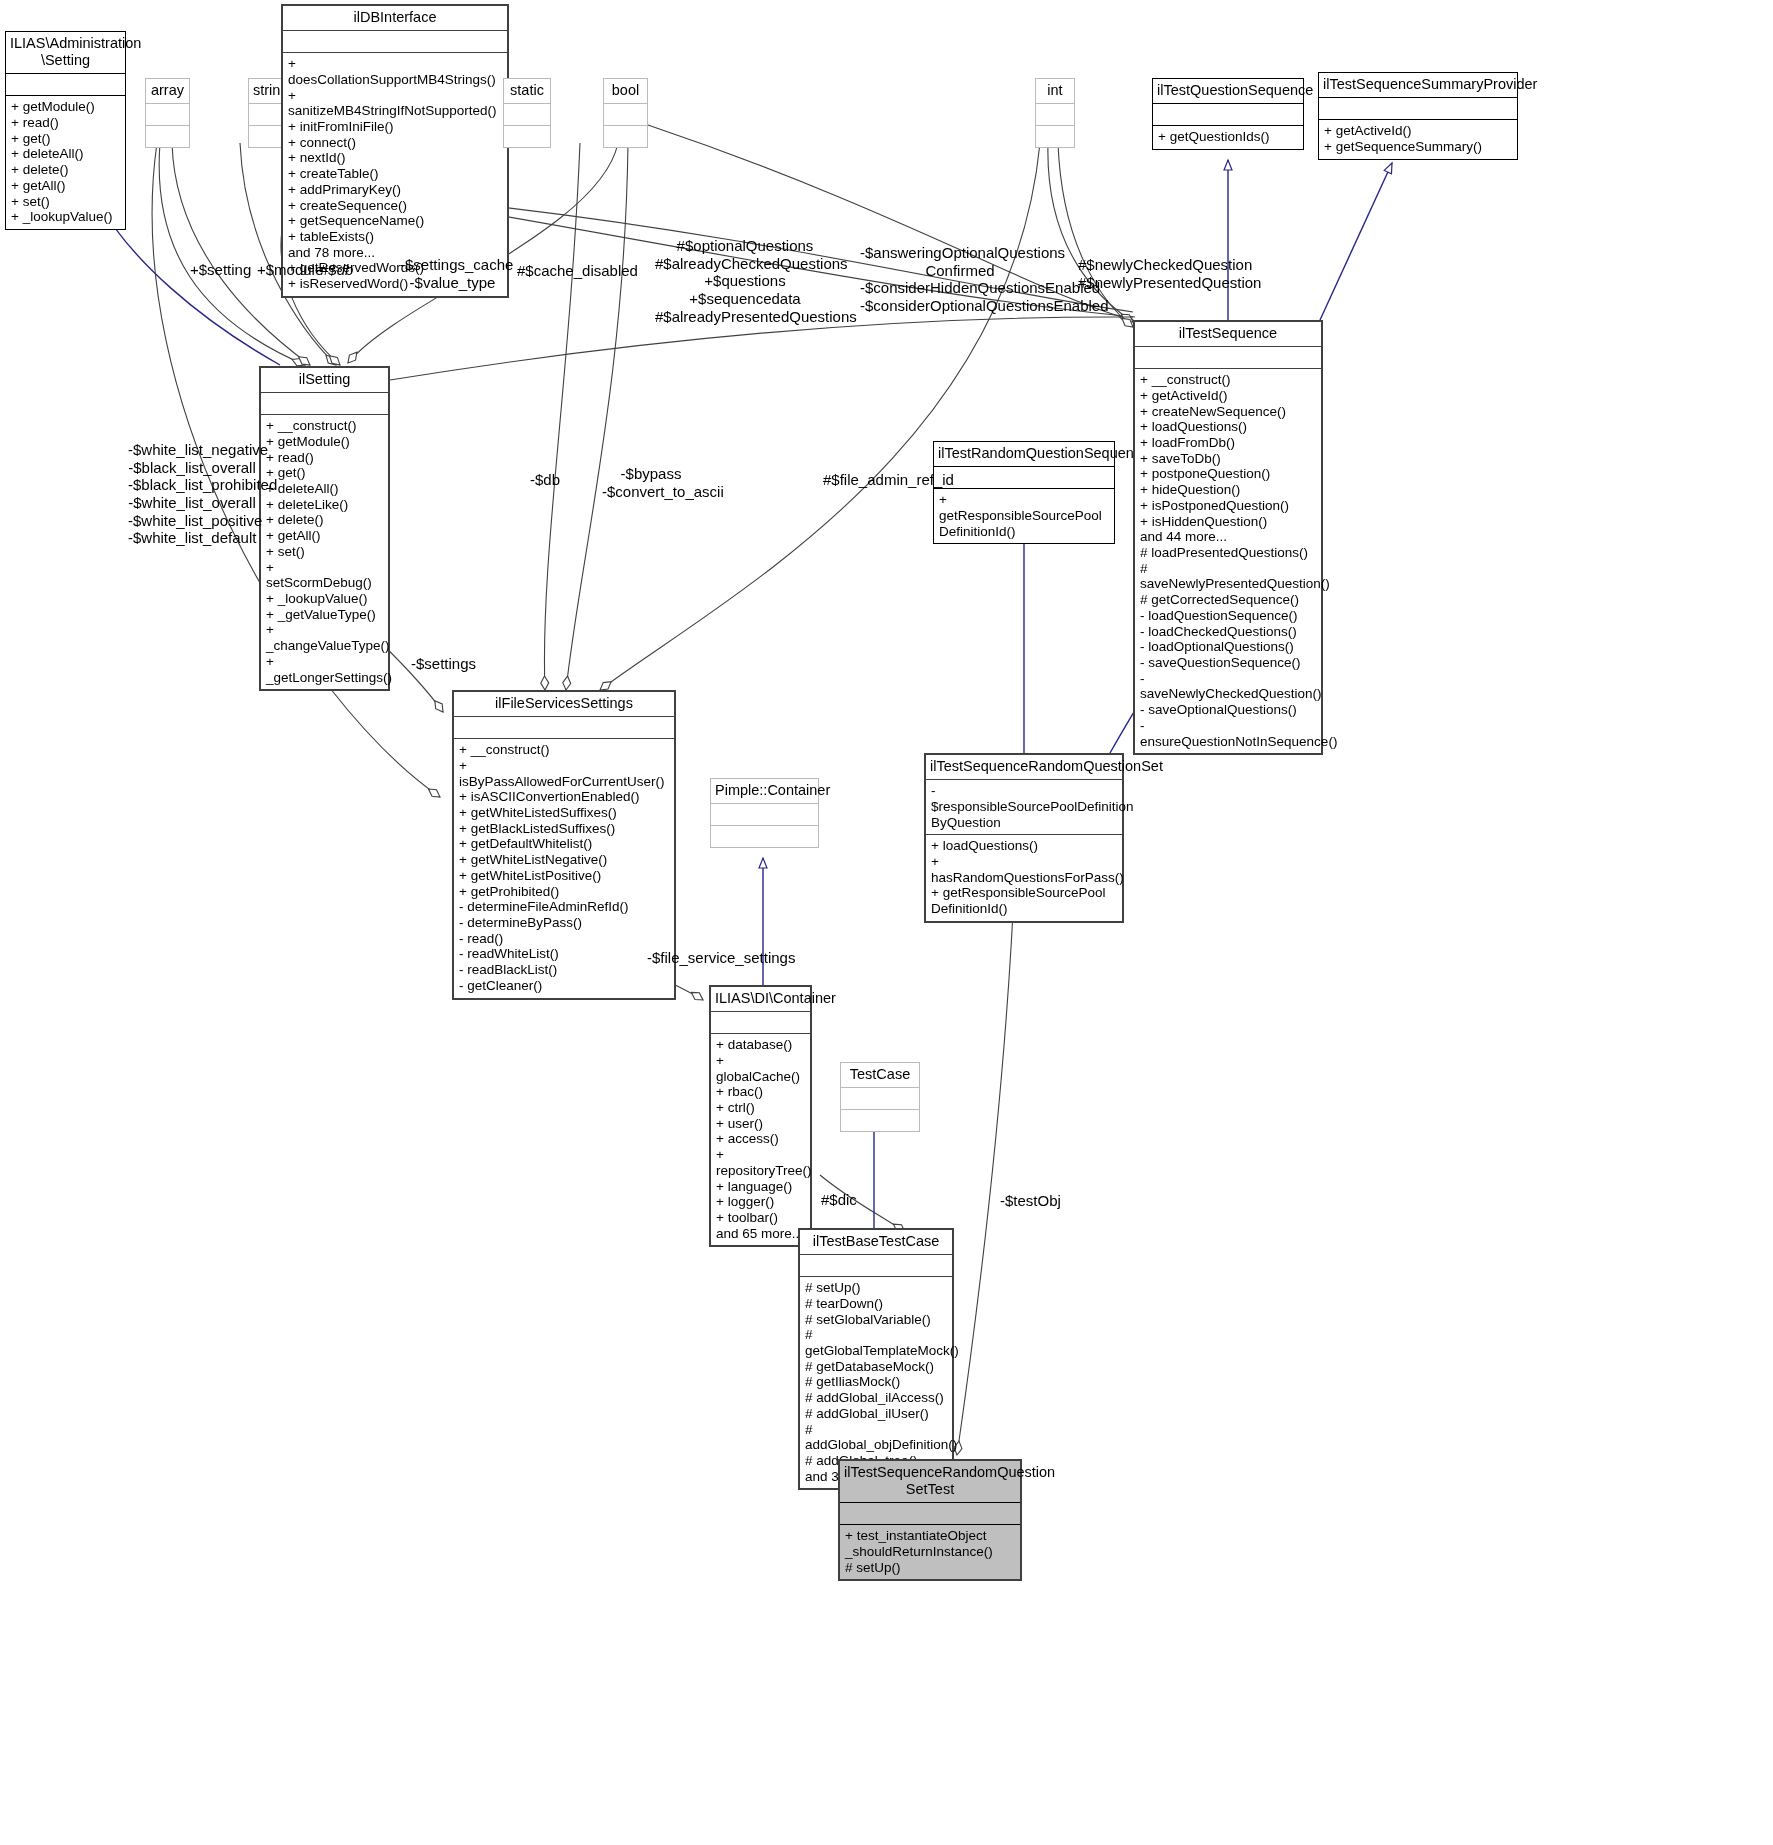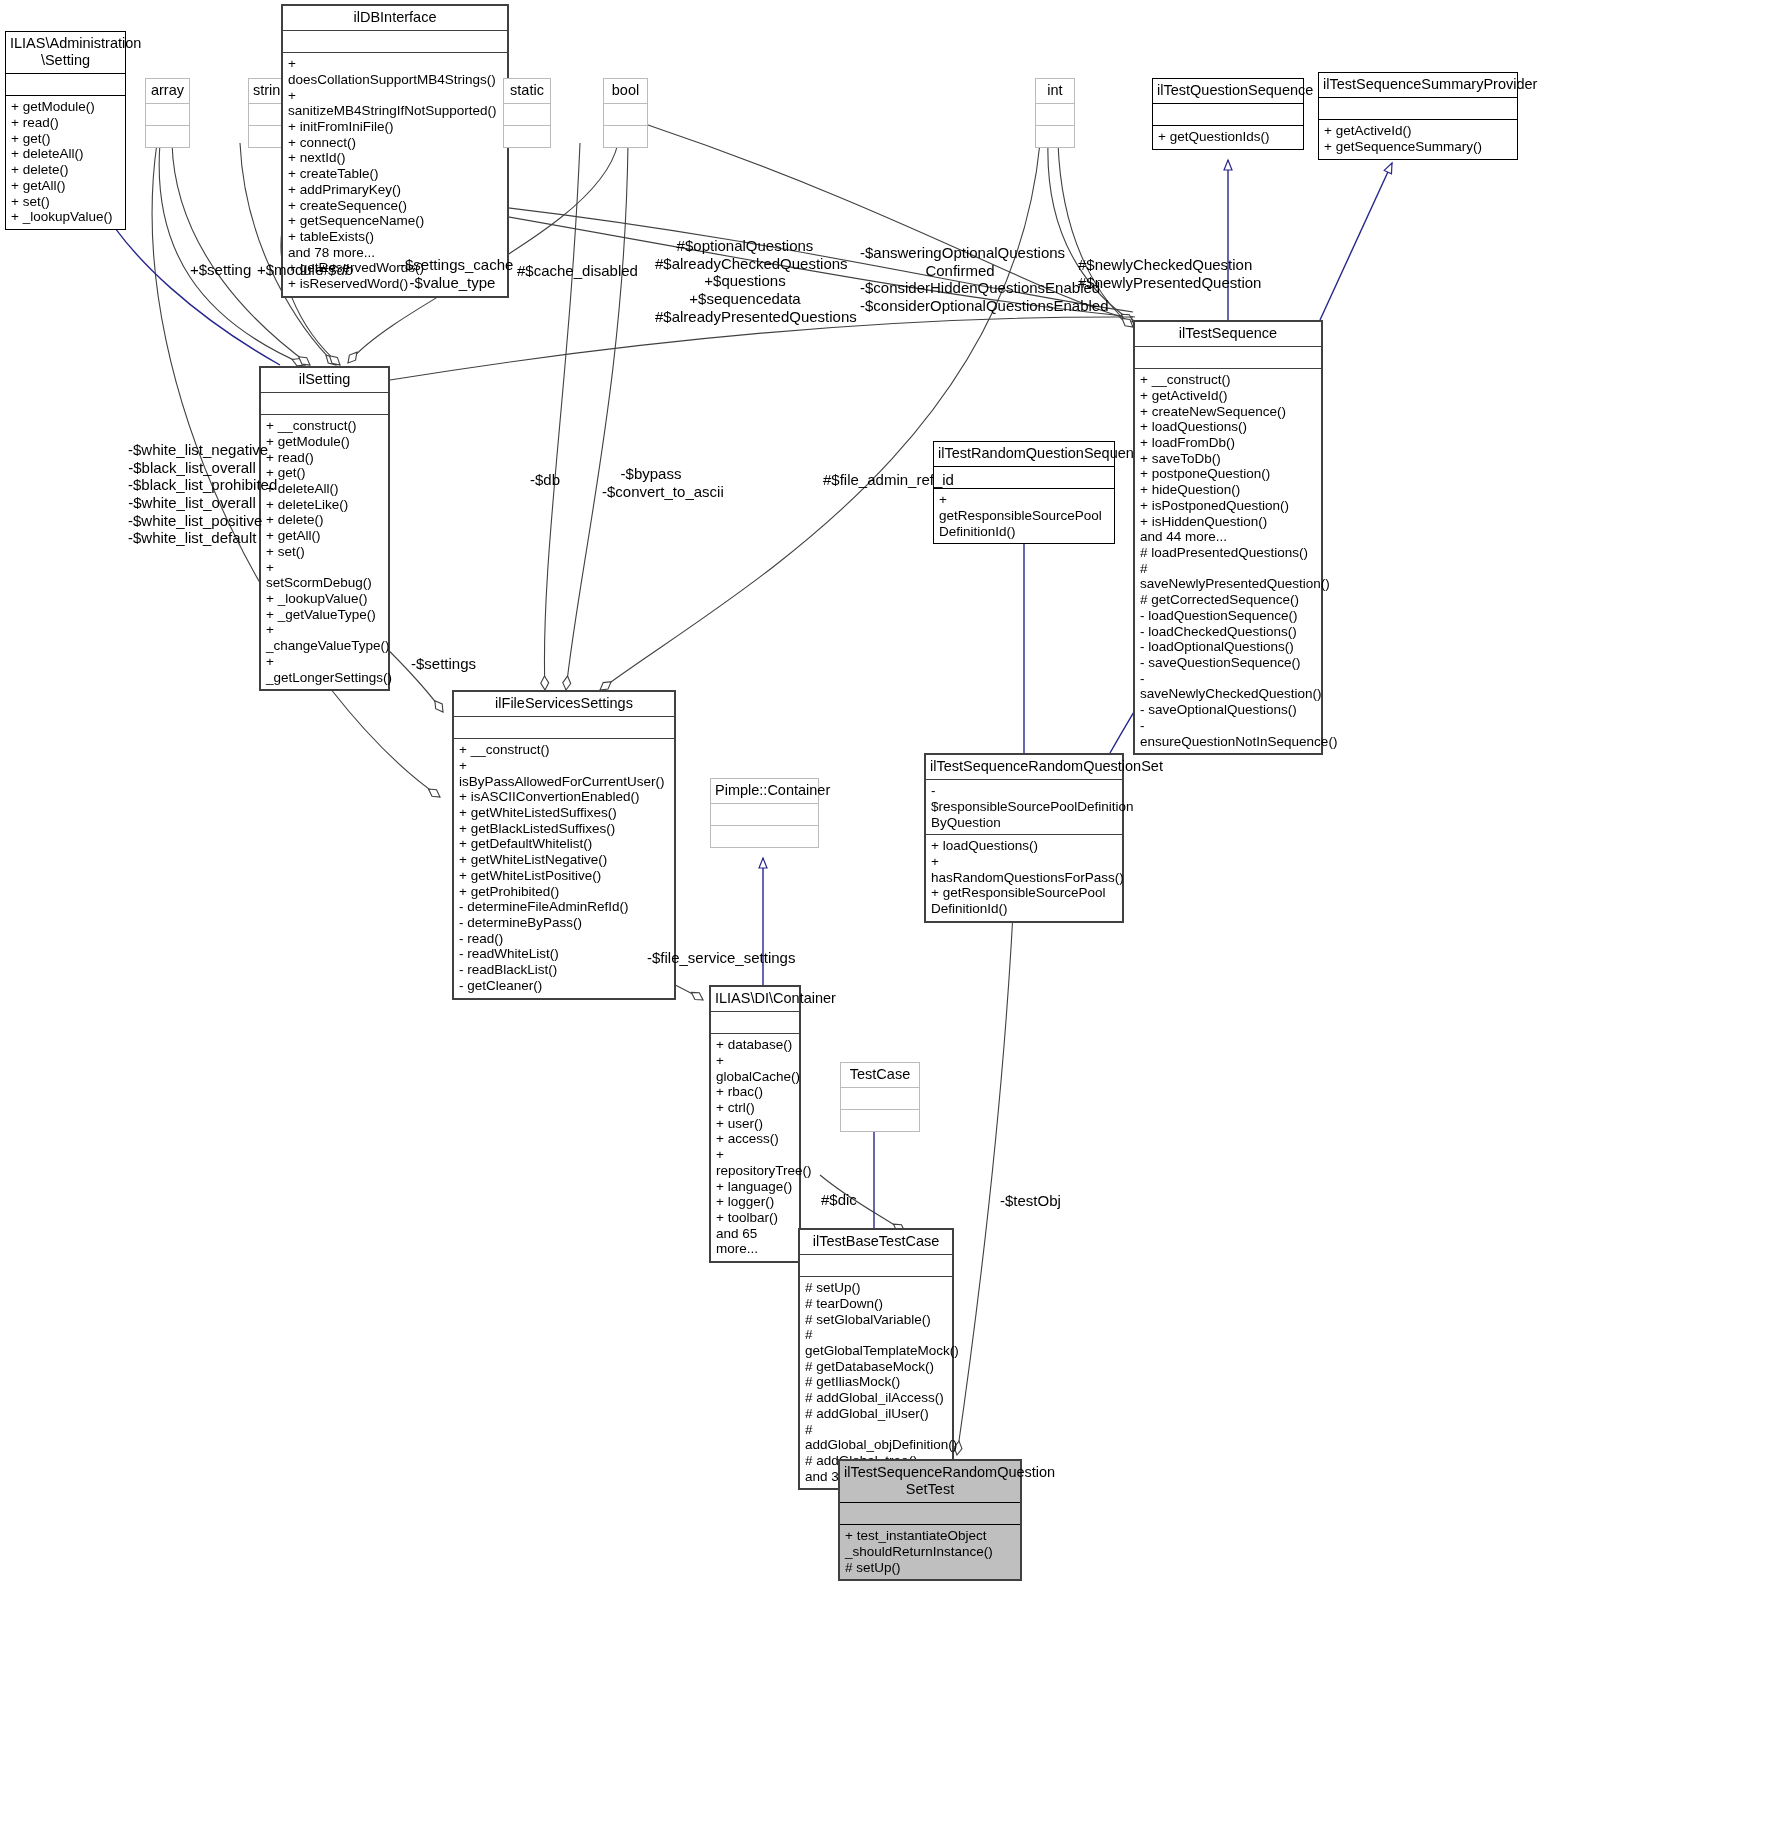--- a/index.html
+++ b/index.html
@@ -282,21 +282,21 @@
   </div>
 
   <div class="node light" style="left:710px;top:778px;width:109px;">
     <div class="nhead">Pimple::Container</div>
     <div class="nsep"></div>
     <div class="nattr"></div>
     <div class="nsep"></div>
     <div class="nattr"></div>
   </div>
 
-  <div class="node thick" style="left:709px;top:985px;width:92px;">
+  <div class="node thick" style="left:709px;top:985px;width:103px;">
     <div class="nhead">ILIAS\DI\Container</div>
     <div class="nsep"></div>
     <div class="nattr"></div>
     <div class="nsep"></div>
     <div class="nmeth">+ database()
 + globalCache()
 + rbac()
 + ctrl()
 + user()
 + access()

